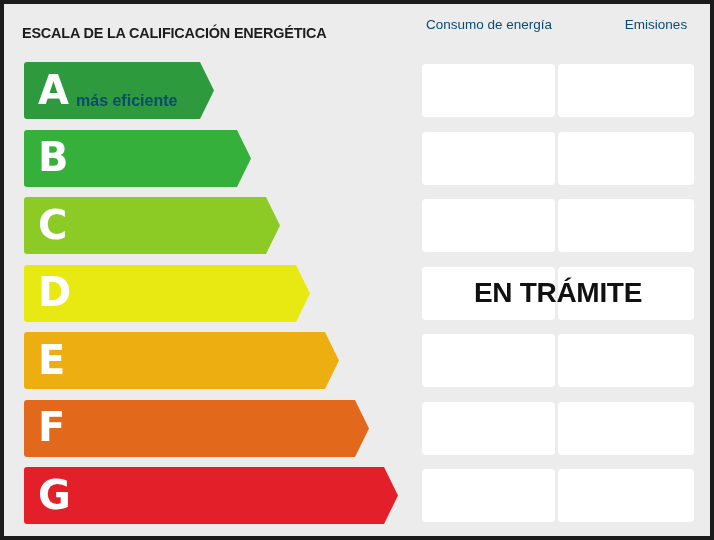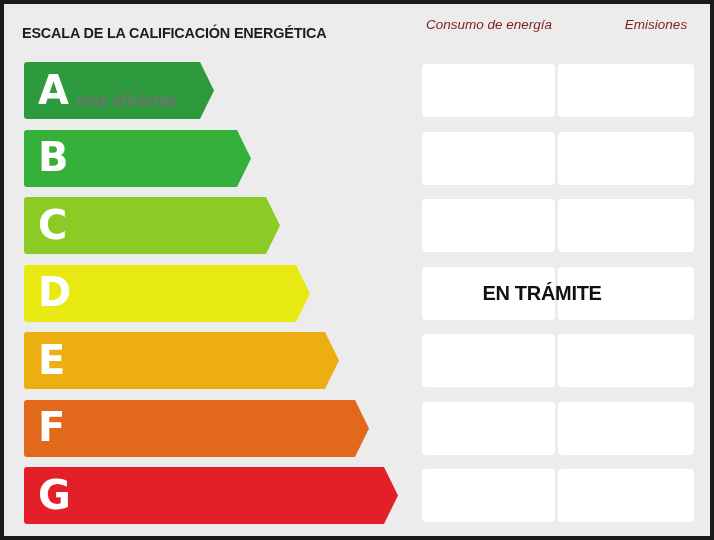--- a/index.html
+++ b/index.html
@@ -31,24 +31,23 @@
     letter-spacing:-0.2px;
     color:#1d1d1d;
     font-stretch:condensed;
     transform:scaleX(0.93);
     transform-origin:left center;
     white-space:nowrap;
   }
   .colhead{
     position:absolute;
     text-align:center;
-    color:#7f1d1d;
+    color:#0c4a6e;
     line-height:1.35;
     white-space:nowrap;
-    font-style:italic;
   }
   .colhead .l1{ font-size:13.5px; }
   .colhead .l2{ font-size:11.5px; }
   .colhead sub{ font-size:8px; vertical-align:baseline; position:relative; top:2px; }
   .colhead sup{ font-size:8px; vertical-align:baseline; position:relative; top:-4px; }
 
   #head-consumo{ left:418px; top:12px; width:134px; }
   #head-emisiones{ left:584px; top:12px; width:136px; }
 
   
@@ -89,49 +88,49 @@
     font-size:40px;
     font-weight:bold;
     line-height:1;
     font-family:"DejaVu Sans", sans-serif;
     letter-spacing:-1px;
   }
   .band-note{
     position:absolute;
     left:52px;
     bottom:9px;
-    color:#737373;
+    color:#0c4a6e;
     font-size:16px;
     font-weight:bold;
     white-space:nowrap;
   }
 
   
   .cell{
     position:absolute;
     top:2px;
     height:53px;
     background:#ffffff;
     border-radius:4px;
     box-sizing:border-box;
   }
   .cell.c1{ left:418px; width:133px; }
   .cell.c2{ left:554px; width:136px; }
 
   
   .status{
     position:absolute;
-    left:402px;
+    left:418px;
     top:2px;
     width:272px;
     height:53px;
     display:flex;
     align-items:center;
     justify-content:center;
-    font-size:20px;
+    font-size:28px;
     font-weight:bold;
     color:#111111;
     letter-spacing:-0.3px;
     z-index:5;
     pointer-events:none;
   }
 </style>
 </head>
 <body>
 

